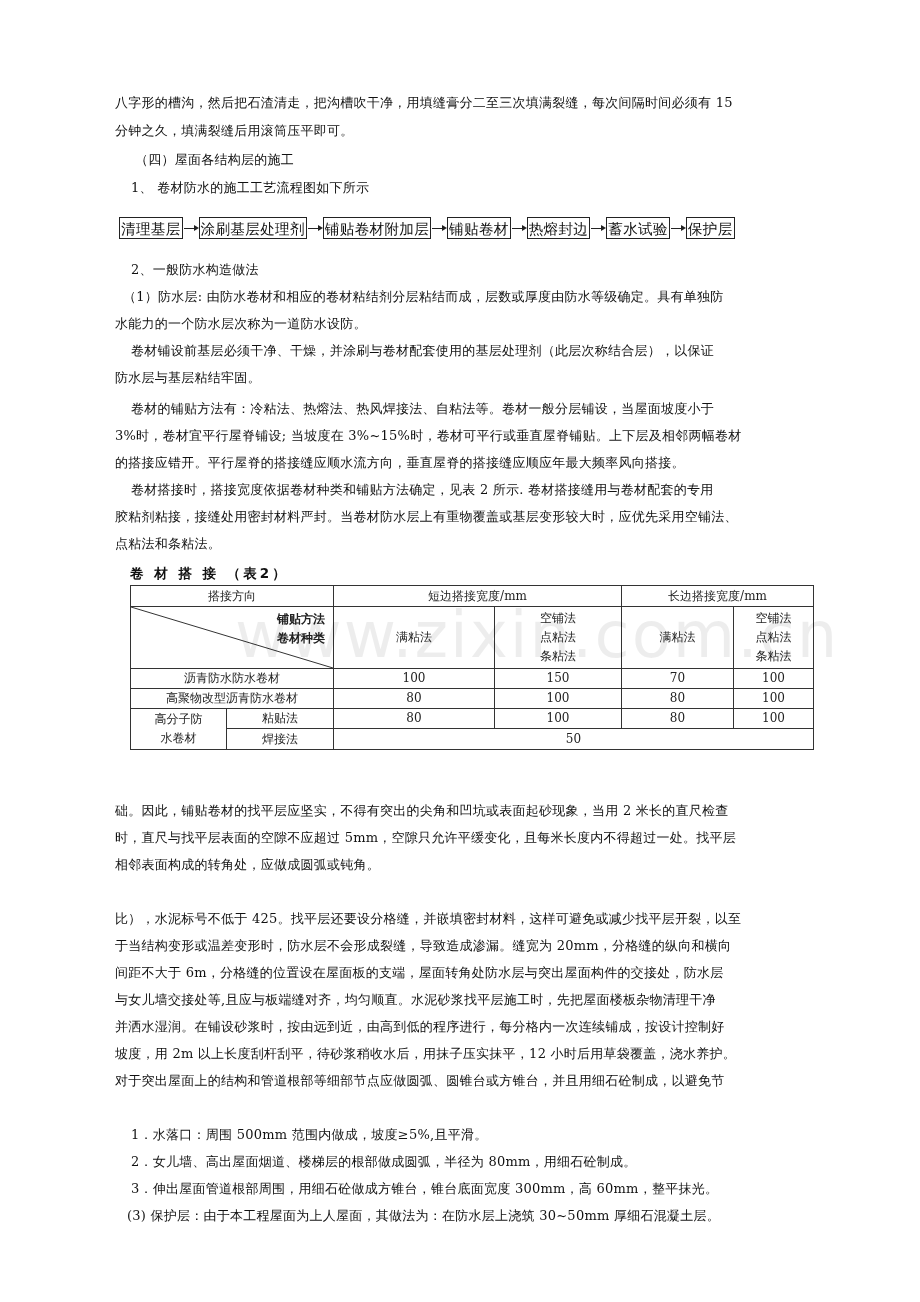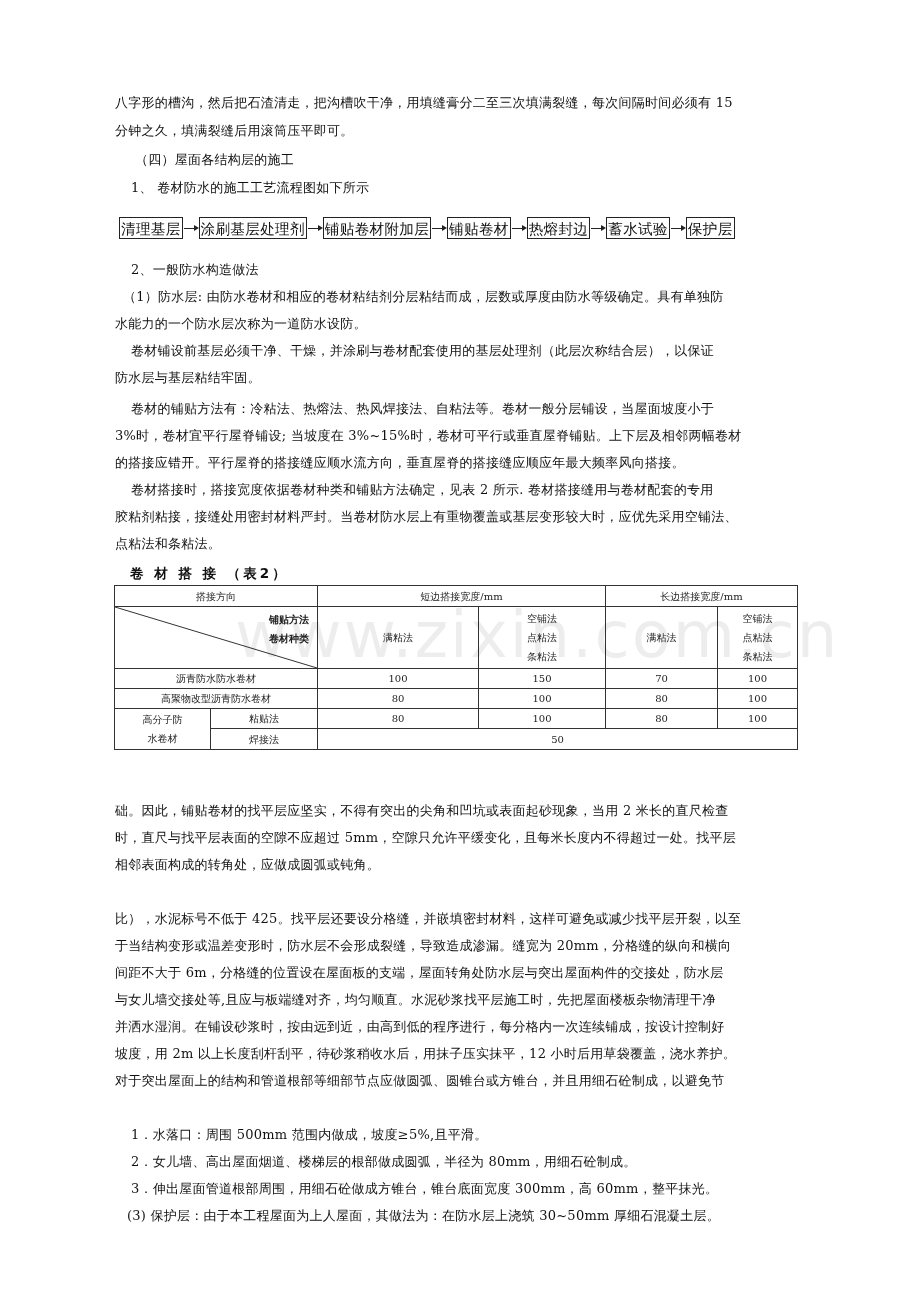--- a/index.html
+++ b/index.html
@@ -27,22 +27,22 @@
   }
   .flow-arrow::after {
     content: ""; position: absolute; right: 0; top: 8px;
     border-left: 5px solid #222; border-top: 3.5px solid transparent; border-bottom: 3.5px solid transparent;
   }
   .tbl-title {
     position: absolute; left: 130px; width: 682px; top: 565px; text-align: left;
     font-family: "DejaVu Sans", sans-serif; font-weight: bold; font-size: 13.5px; letter-spacing: 3px;
   }
   table.lap {
-    position: absolute; left: 114px; top: 585px; width: 683px;
-    border-collapse: collapse; font-size: 10px; table-layout: fixed; padding-left: 7px;
+    position: absolute; left: 130px; top: 585px; width: 683px;
+    border-collapse: collapse; font-size: 12px; table-layout: fixed; padding-left: 7px;
   }
   table.lap td {
     border: 1px solid #333; text-align: center; padding: 0; line-height: 19px; color: #222;
   }
   .diag-cell { position: relative; height: 59px; }
   .diag-cell svg { position: absolute; left: 0; top: 0; width: 100%; height: 100%; }
   .diag-text { position: absolute; right: 8px; top: 3px; text-align: left; line-height: 19px; font-weight: bold; }
   .watermark {
     position: absolute; left: 235px; top: 598px; font-family: "DejaVu Sans", sans-serif;
     font-size: 64px; color: rgba(0,0,0,0.07); letter-spacing: 2px; pointer-events: none; text-align: right;

